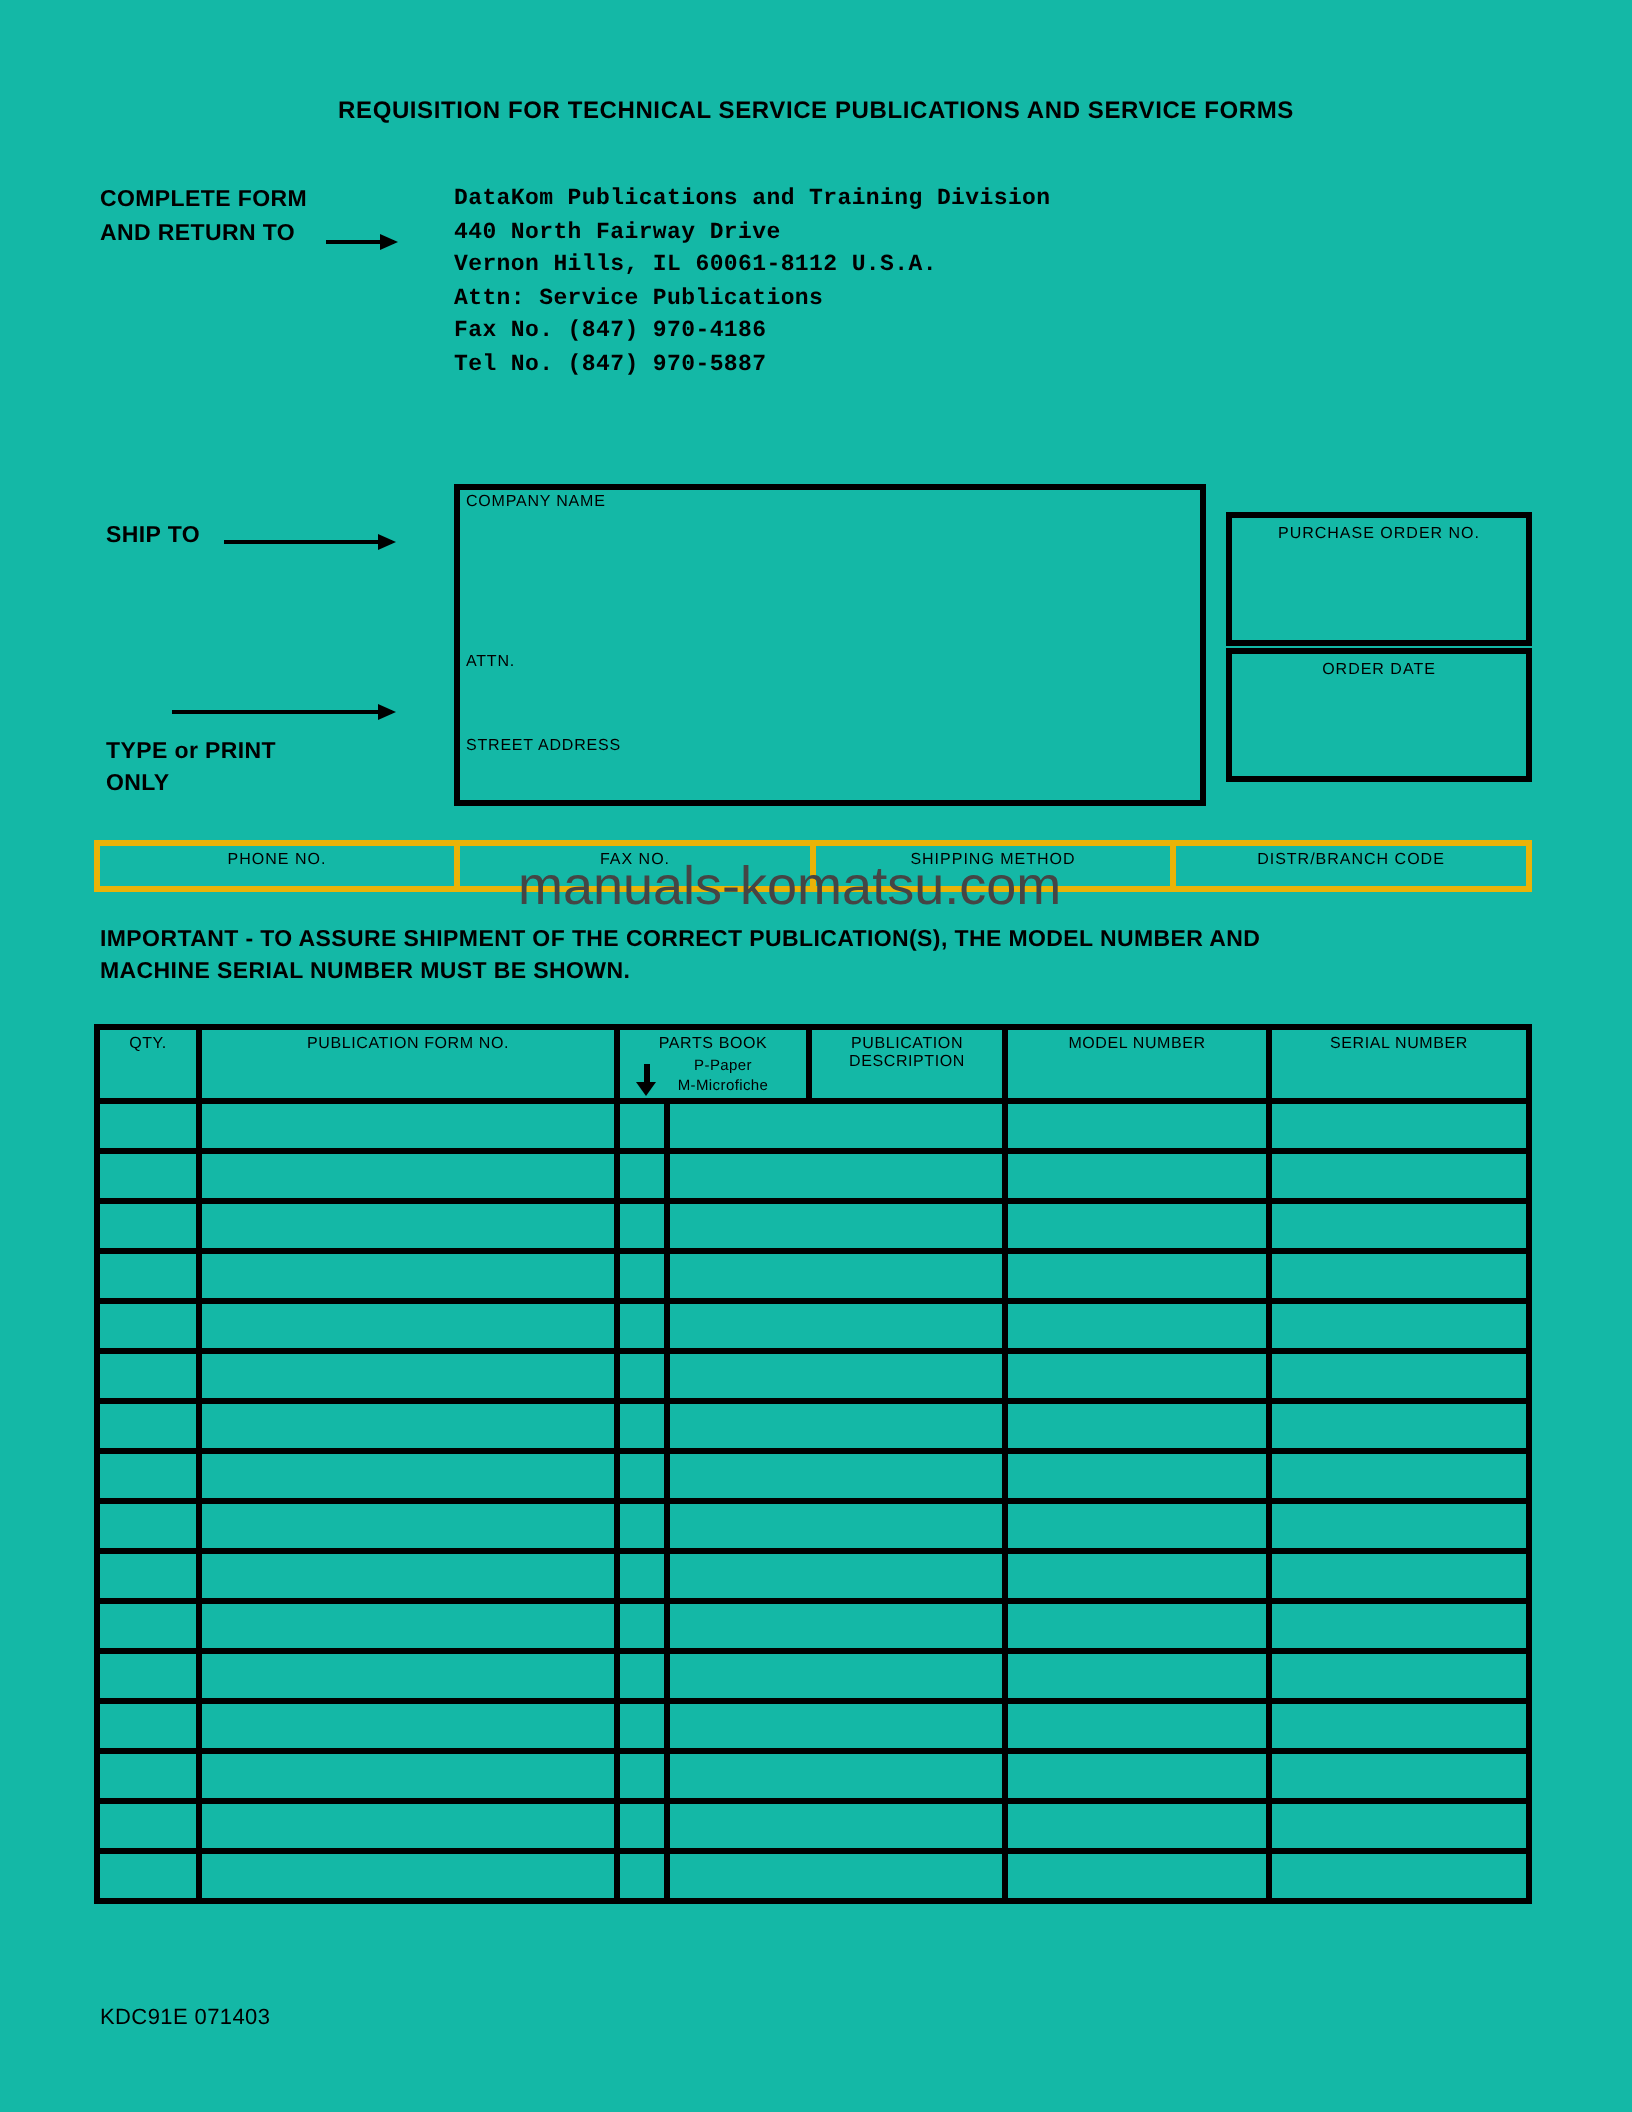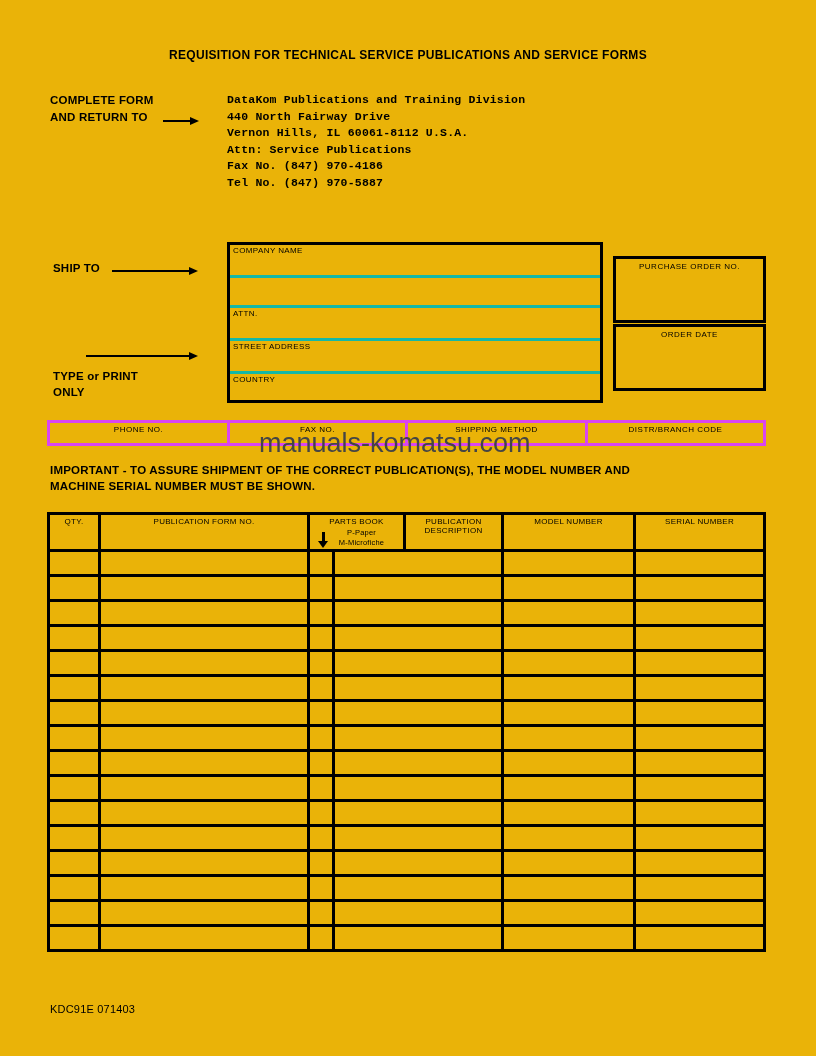--- a/index.html
+++ b/index.html
@@ -1,18 +1,18 @@
 <!DOCTYPE html>
 <html><head>
 <meta charset="utf-8">
 <style>
   * { margin:0; padding:0; box-sizing:border-box; }
   html,body { background:#fff; }
   .page {
-    position:relative; width:816px; height:1056px; background:#eab308;
+    position:relative; width:816px; height:1056px; background:#14b8a6;
     font-family:"Liberation Sans", sans-serif; color:#000; overflow:hidden;
   }
   .abs { position:absolute; }
 
   .title {
     top:48px; left:0; width:816px; text-align:center;
     font-size:12px; font-weight:bold; letter-spacing:0.3px;
   }
 
   .bold-block { font-size:11.5px; font-weight:bold; line-height:16.5px; letter-spacing:0.2px; }
@@ -30,21 +30,21 @@
   .ship-row:nth-child(2) { flex:0.88; }
   .ship-row:last-child { border-bottom:none; flex:0.85; }
   .field-label { display:block; font-size:8px; letter-spacing:0.4px; padding:1px 0 0 3px; }
 
   .side-box { left:613px; width:153px; height:67px; border:3px solid #000; text-align:center; }
   .side-box .field-label { padding:3px 0 0 0; letter-spacing:0.5px; }
 
   
   .contact-table { left:47px; top:420px; border-collapse:collapse; table-layout:fixed; width:716px; }
   .contact-table td {
-    border:3px solid #d946ef; height:23px; vertical-align:top; text-align:center;
+    border:3px solid #eab308; height:23px; vertical-align:top; text-align:center;
     font-size:8px; letter-spacing:0.5px; padding-top:2px;
   }
 
   .watermark {
     left:259px; top:428px; font-size:27px; letter-spacing:0px; z-index:6;
     font-weight:normal;
   }
 
   .important { left:50px; top:463px; font-size:11.5px; font-weight:bold; line-height:15.8px; letter-spacing:0.2px; }
 
@@ -102,23 +102,20 @@
       <span class="field-label">COMPANY NAME</span>
     </div>
     <div class="ship-row">
       <span class="field-label"></span>
     </div>
     <div class="ship-row">
       <span class="field-label">ATTN.</span>
     </div>
     <div class="ship-row">
       <span class="field-label">STREET ADDRESS</span>
-    </div>
-    <div class="ship-row">
-      <span class="field-label">COUNTRY</span>
     </div>
   </div>
 
   <div class="abs side-box" style="top:256px;">
     <span class="field-label">PURCHASE ORDER NO.</span>
   </div>
   <div class="abs side-box" style="top:324px;">
     <span class="field-label">ORDER DATE</span>
   </div>
 

